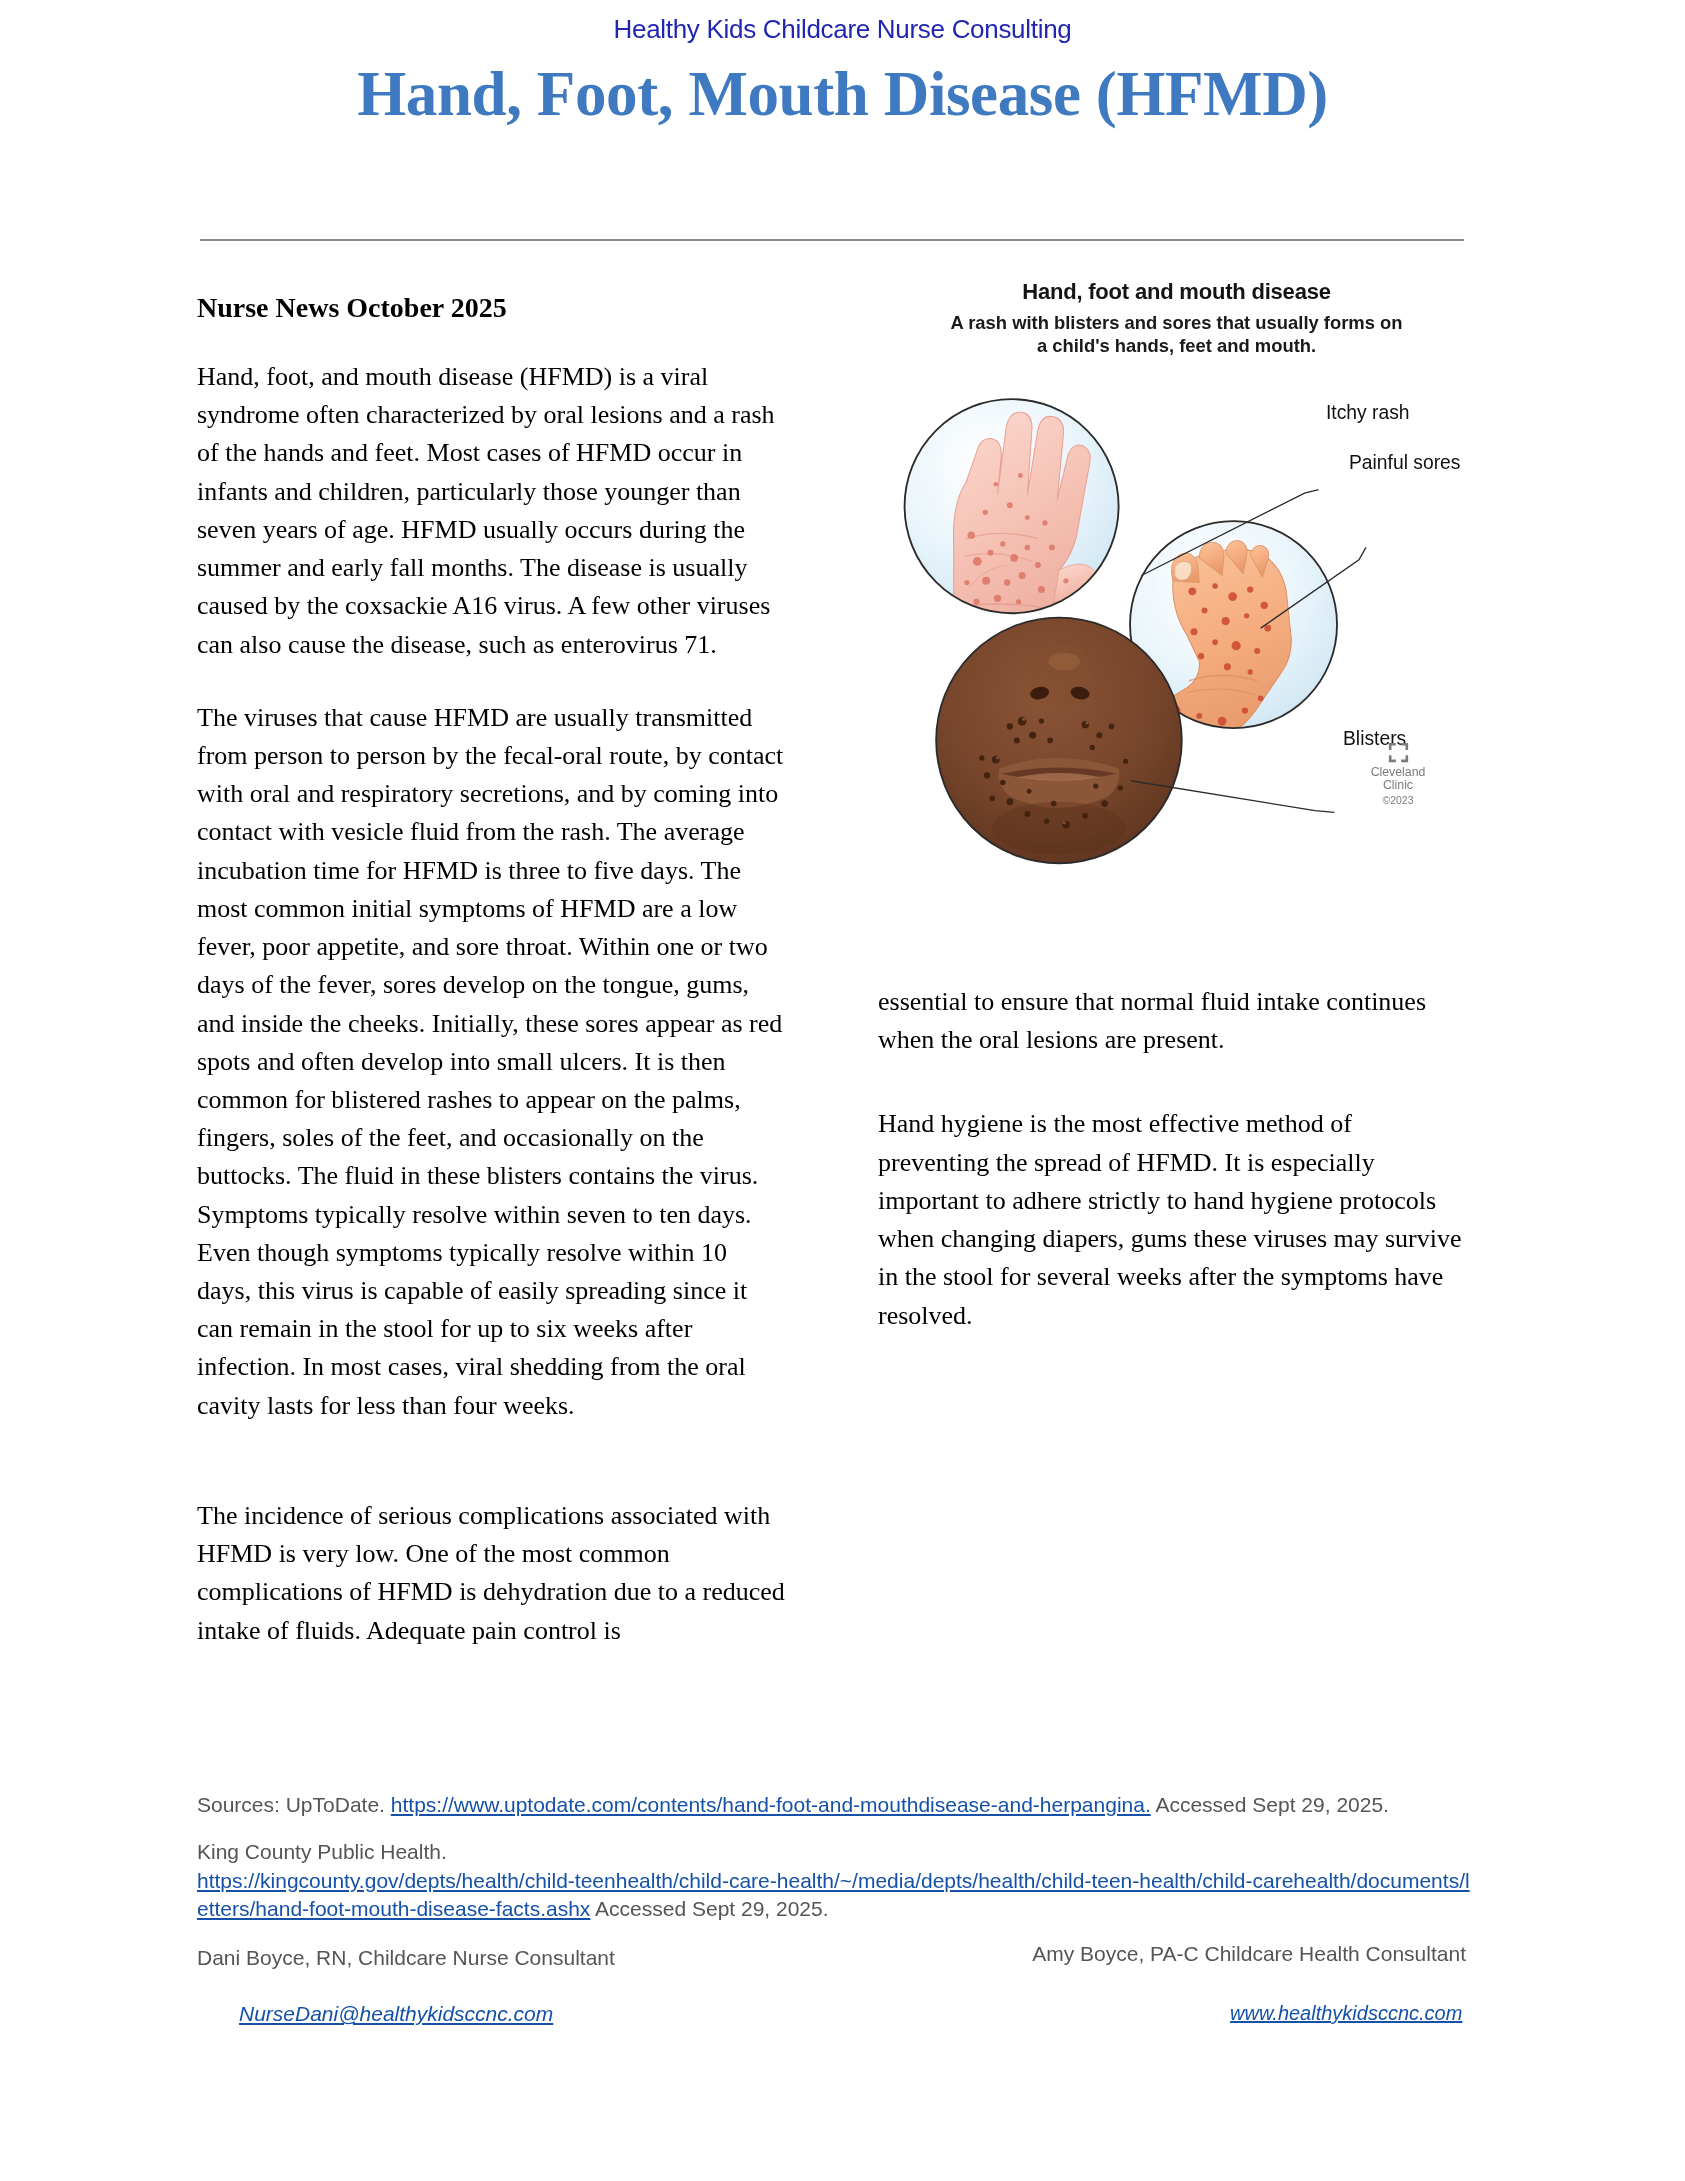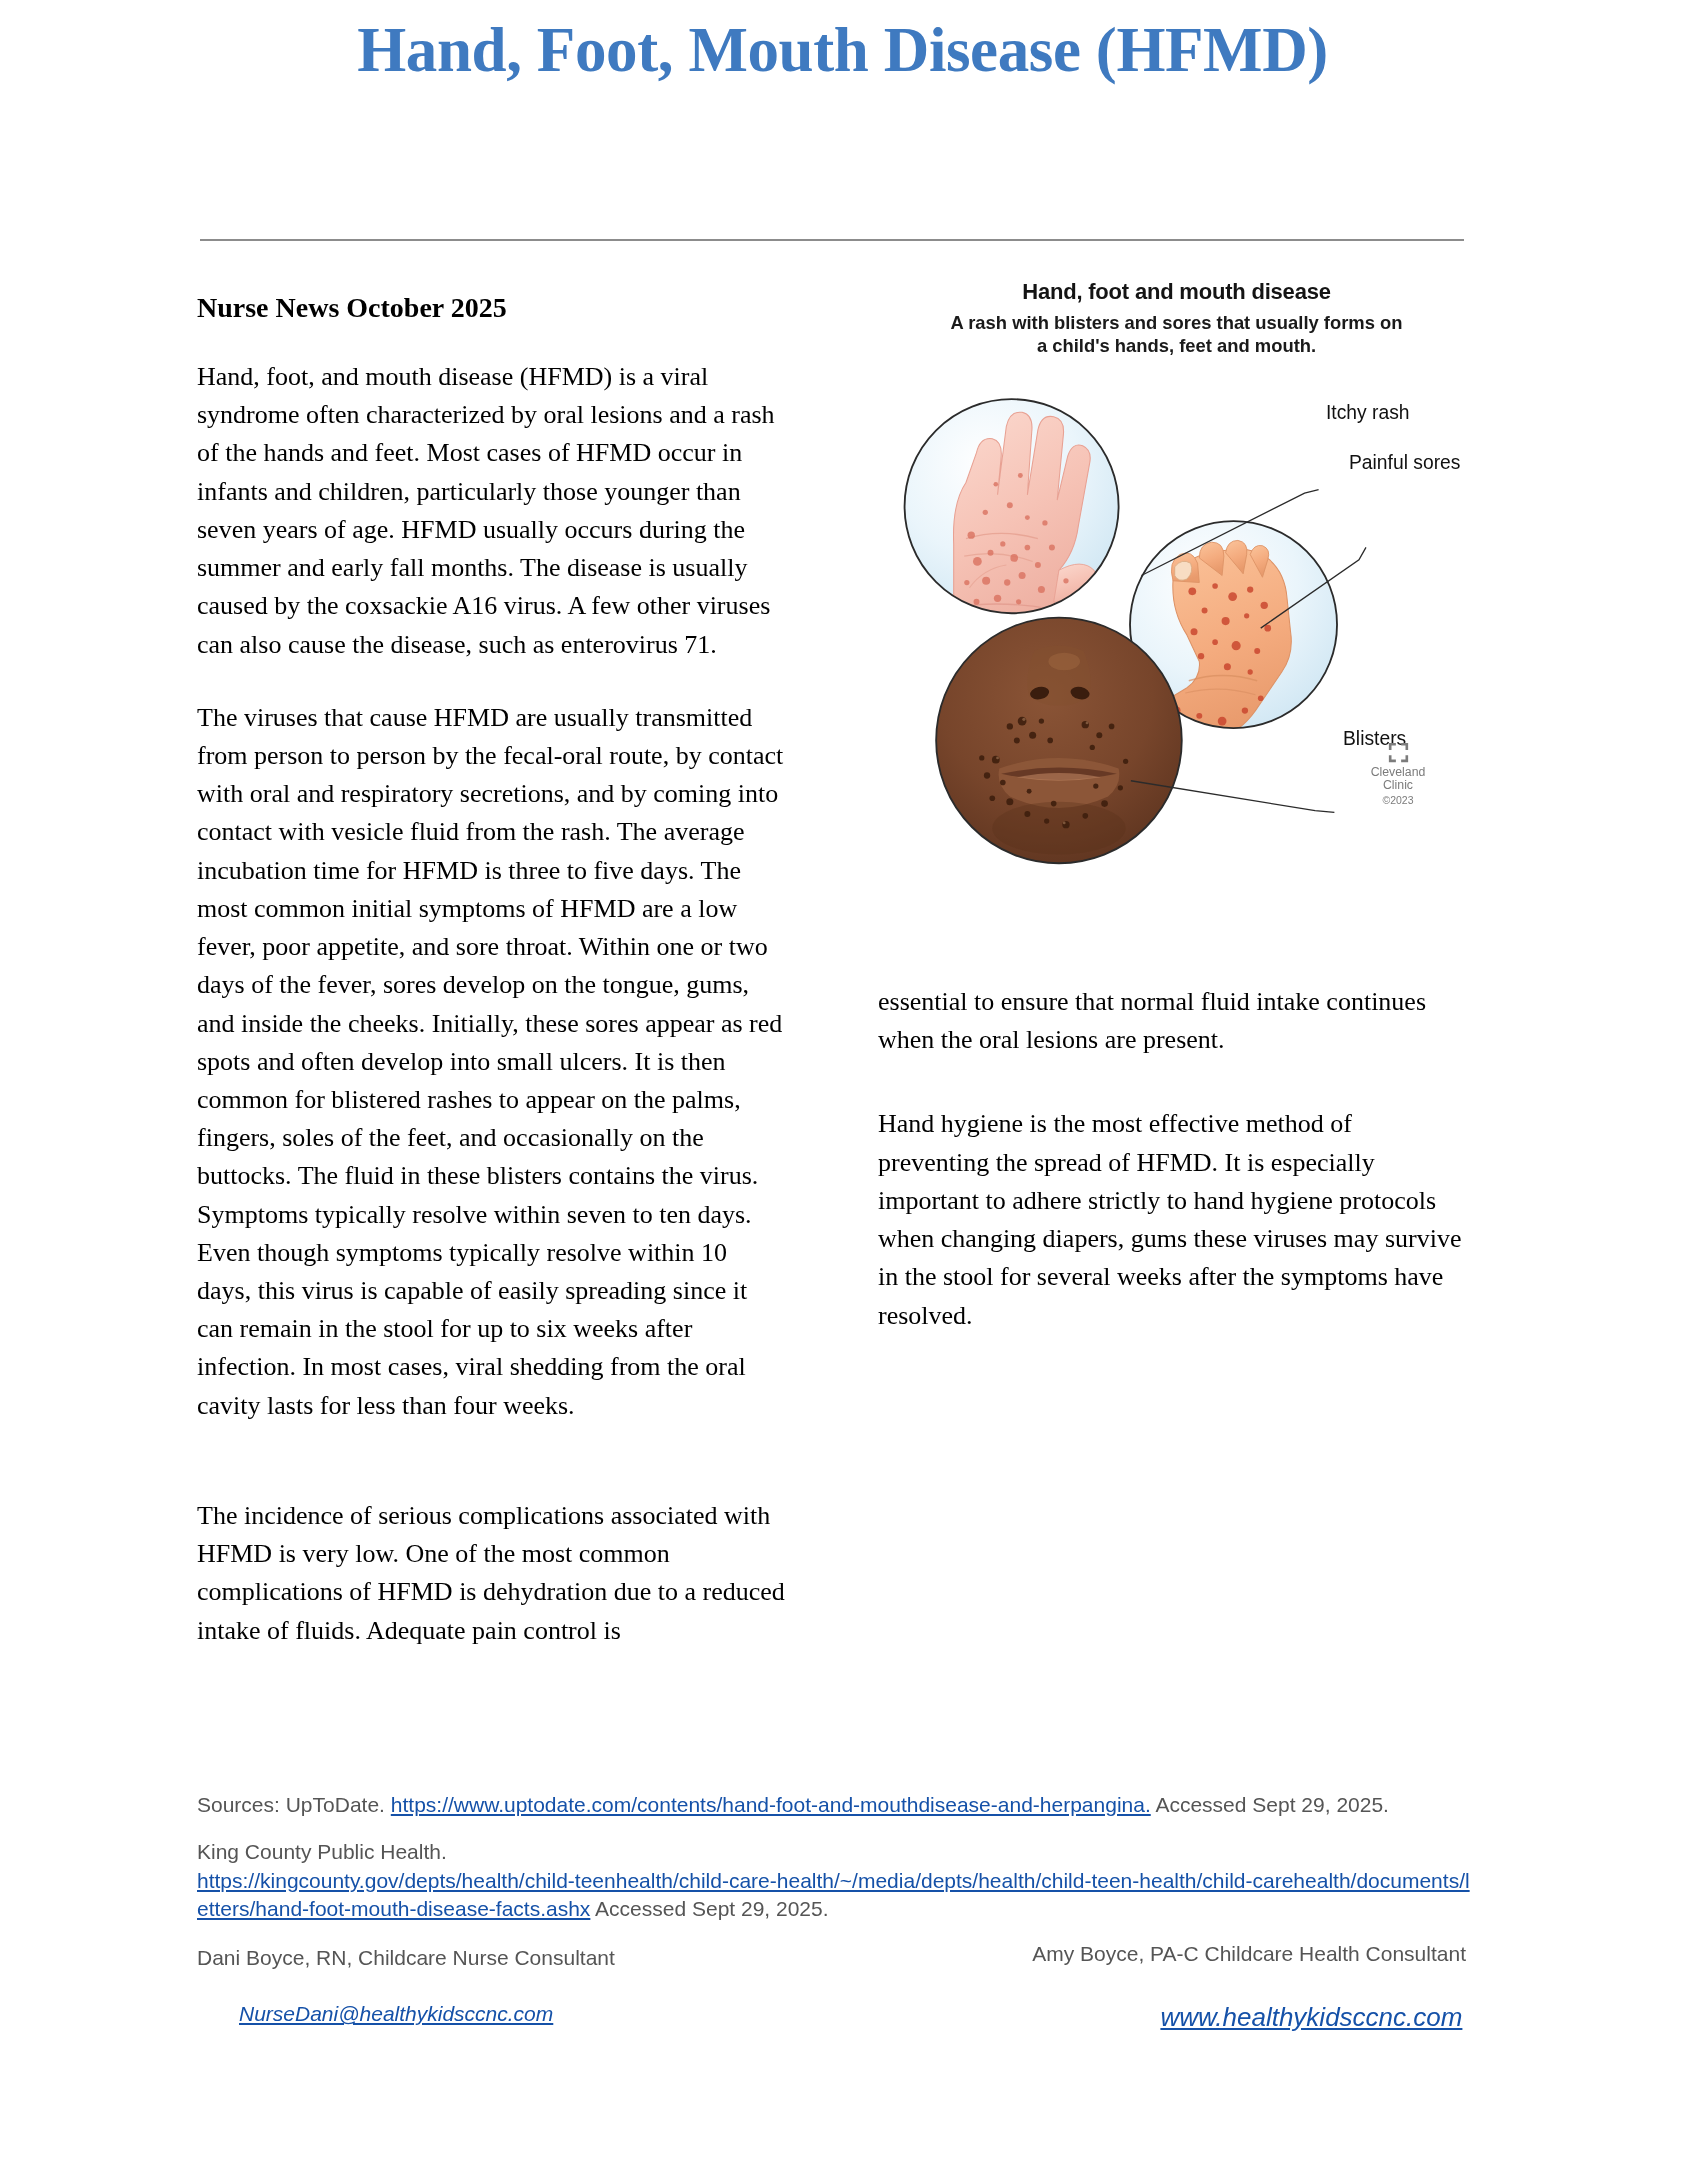--- a/index.html
+++ b/index.html
@@ -173,26 +173,27 @@
   }
   .sig-left  { position: absolute; left: 0px;   top: 4px; font-size: 21px; color: #555555; }
   .sig-right { position: absolute; right: 14px; top: 0; font-size: 21px; color: #555555; }
   .contact-row {
     position: relative;
     height: 42px;
     margin-top: 21px;
     font-style: italic;
   }
   .contact-left  { position: absolute; left: 42px;  top: 0; font-size: 21px; }
-  .contact-right { position: absolute; right: 17.6px; top: 0; font-size: 26px; }
+  .contact-right { position: absolute; right: 17.6px; top: 0; font-size: 20px; }
 </style>
 </head>
 <body>
 
 <div class="masthead">
+  <div class="org-name">Healthy Kids Childcare Nurse Consulting</div>
   <div class="doc-title">Hand, Foot, Mouth Disease (HFMD)</div>
 </div>
 <div class="rule"></div>
 
 <div class="col-left">
   <h2 class="section-head">Nurse News October 2025</h2>
   <p class="para">Hand, foot, and mouth disease (HFMD) is a viral syndrome often characterized by oral lesions and a rash of the hands and feet. Most cases of HFMD occur in infants and children, particularly those younger than seven years of age. HFMD usually occurs during the summer and early fall months. The disease is usually caused by the coxsackie A16 virus. A few other viruses can also cause the disease, such as enterovirus 71.</p>
   <p class="para gap-big">The viruses that cause HFMD are usually transmitted from person to person by the fecal-oral route, by contact with oral and respiratory secretions, and by coming into contact with vesicle fluid from the rash. The average incubation time for HFMD is three to five days. The most common initial symptoms of HFMD are a low fever, poor appetite, and sore throat. Within one or two days of the fever, sores develop on the tongue, gums, and inside the cheeks. Initially, these sores appear as red spots and often develop into small ulcers. It is then common for blistered rashes to appear on the palms, fingers, soles of the feet, and occasionally on the buttocks. The fluid in these blisters contains the virus. Symptoms typically resolve within seven to ten days. Even though symptoms typically resolve within 10 days, this virus is capable of easily spreading since it can remain in the stool for up to six weeks after infection. In most cases, viral shedding from the oral cavity lasts for less than four weeks.</p>
   <p class="para">The incidence of serious complications associated with HFMD is very low. One of the most common complications of HFMD is dehydration due to a reduced intake of fluids. Adequate pain control is</p>
 </div>

